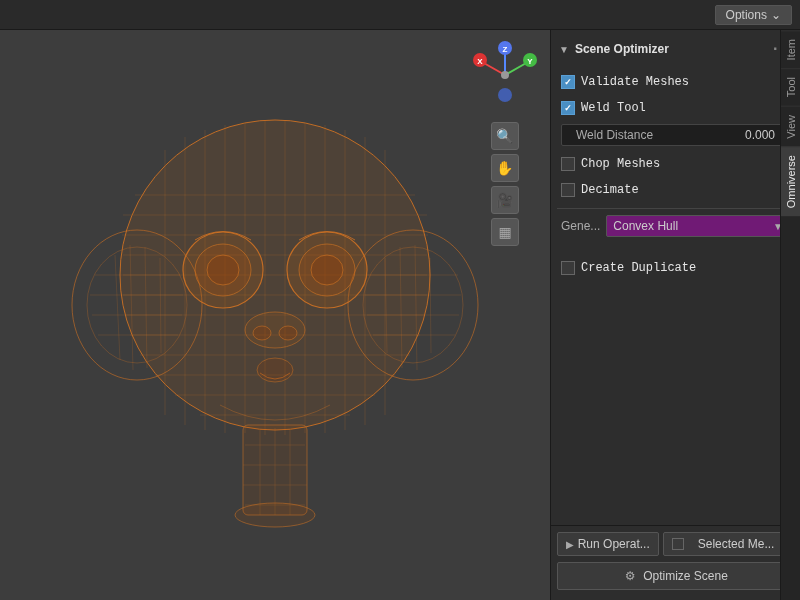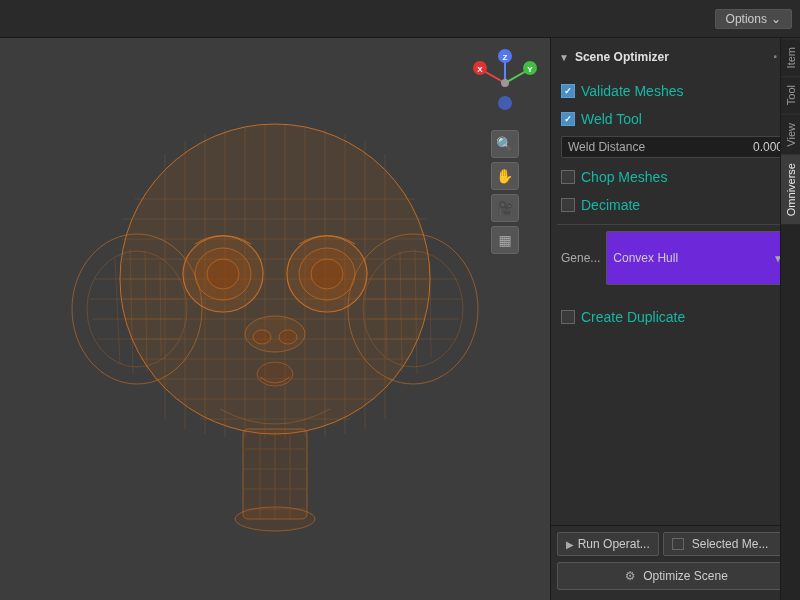--- a/index.html
+++ b/index.html
@@ -10,21 +10,21 @@
       font-family: 'Segoe UI', Arial, sans-serif;
       font-size: 12px;
       color: #ccc;
       overflow: hidden;
       display: flex;
       flex-direction: column;
     }
 
     
     .top-bar {
-      height: 38px;
+      height: 30px;
       background: #2a2a2a;
       display: flex;
       align-items: center;
       justify-content: flex-end;
       padding: 0 8px;
       border-bottom: 1px solid #1a1a1a;
     }
     .options-btn {
       background: #4a4a4a;
       border: 1px solid #555;
@@ -150,23 +150,24 @@
 
     
     .checkbox-row {
       display: flex;
       align-items: center;
       gap: 6px;
       padding: 5px 4px;
       margin-bottom: 2px;
     }
     .checkbox-row label {
-      color: #14b8a6;
-      font-size: 14px;
-      cursor: pointer;
+      color: #e5e5e5;
+      font-size: 12px;
+      cursor: pointer;
+      font-family: Liberation Mono, monospace;
     }
 
     
     .cb {
       width: 14px;
       height: 14px;
       border: 1px solid #666;
       background: #3a3a3a;
       display: flex;
       align-items: center;
@@ -186,21 +187,21 @@
     }
 
     
     .input-row {
       display: flex;
       align-items: center;
       background: #1e1e1e;
       border: 1px solid #444;
       border-radius: 2px;
       margin: 4px 4px 6px 4px;
-      padding: 3px 6px;
+      padding: 3px 14px;
     }
     .input-row label {
       flex: 1;
       color: #aaa;
       font-size: 12px;
     }
     .input-row .value {
       color: #ccc;
       font-size: 12px;
     }
@@ -219,25 +220,25 @@
       gap: 6px;
       margin: 4px 4px 19px 4px;
     }
     .dropdown-label {
       color: #aaa;
       font-size: 12px;
       flex-shrink: 0;
     }
     .dropdown-select {
       flex: 1;
-      background: #6d28d9;
+      background: #701a75;
       border: 1px solid #555;
       color: #ccc;
       font-size: 12px;
-      padding: 19px 6px;
+      padding: 3px 6px;
       cursor: pointer;
       display: flex;
       align-items: center;
       justify-content: space-between;
       border-radius: 2px;
     }
     .dropdown-arrow {
       color: #aaa;
       font-size: 10px;
     }
@@ -273,21 +274,21 @@
     }
     .selected-btn {
       background: #3a3a3a;
       border: 1px solid #555;
       color: #ccc;
       padding: 4px 8px;
       cursor: pointer;
       font-size: 12px;
       display: flex;
       align-items: center;
-      gap: 8px;
+      gap: 14px;
       border-radius: 2px;
       flex: 1;
     }
     .small-cb {
       width: 12px;
       height: 12px;
       border: 1px solid #666;
       background: #3a3a3a;
       display: inline-block;
       flex-shrink: 0;

